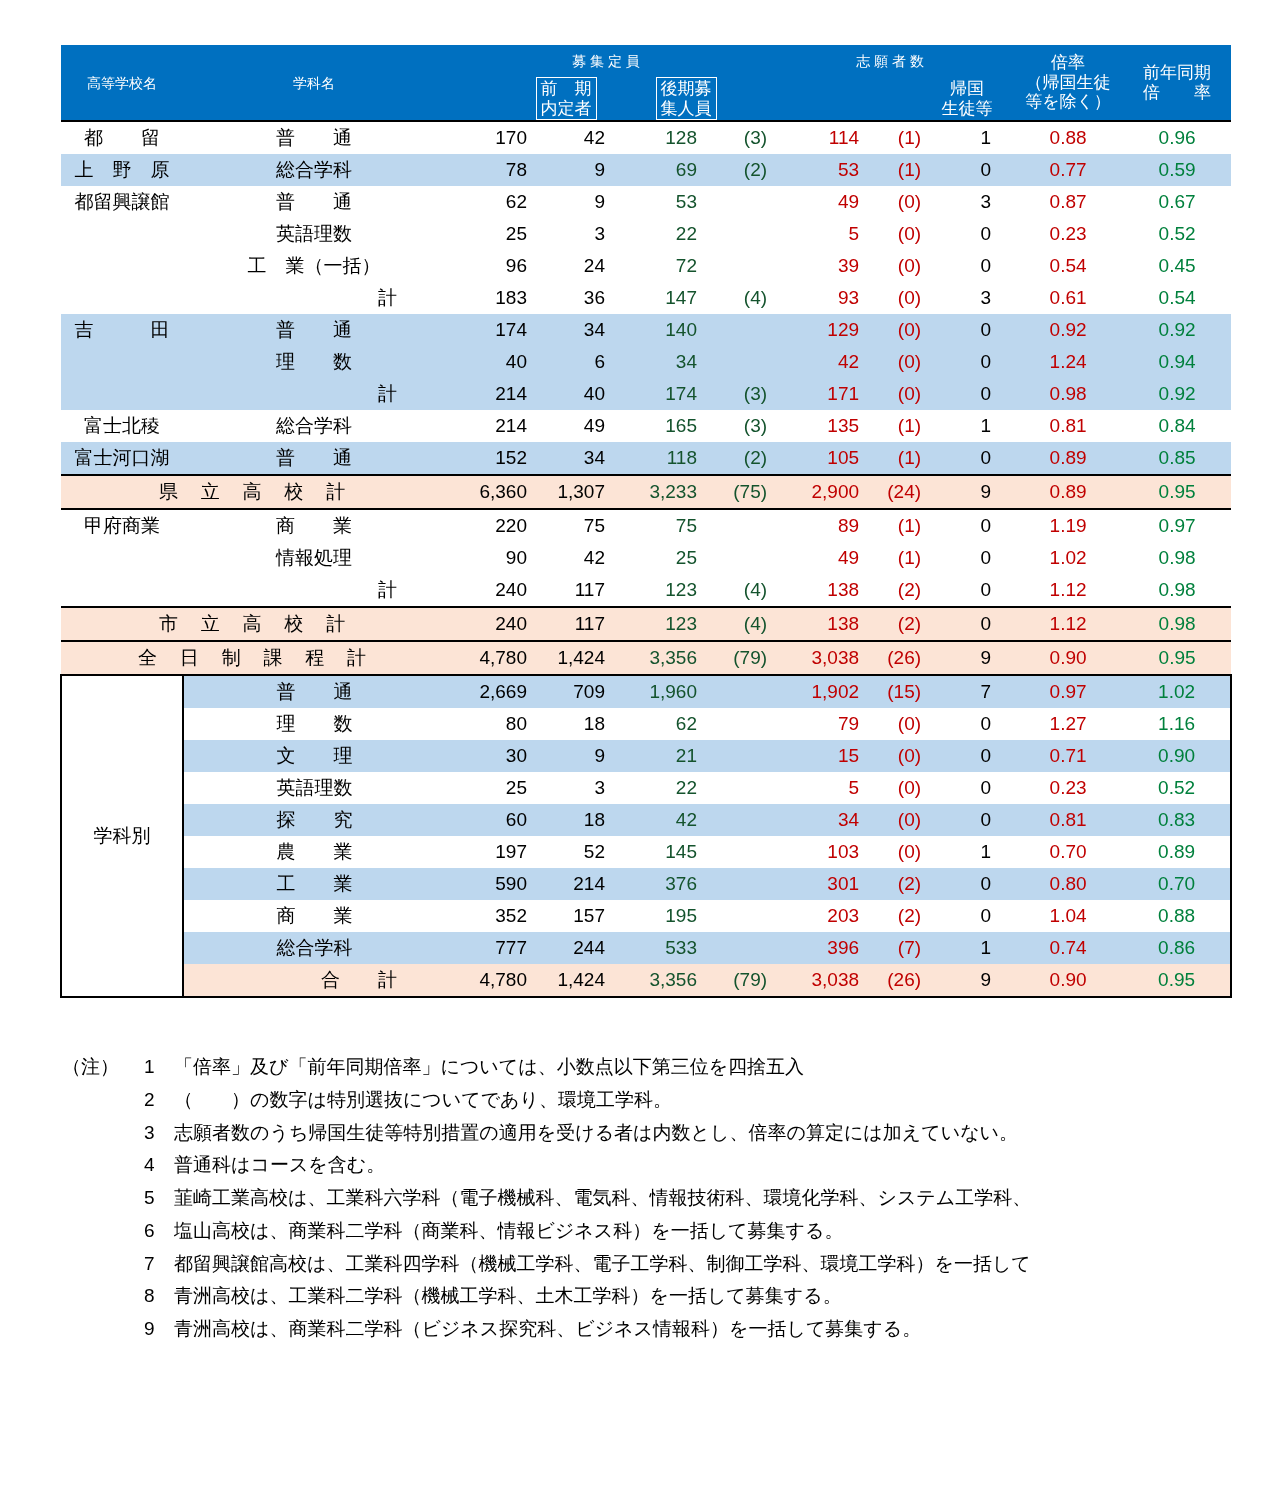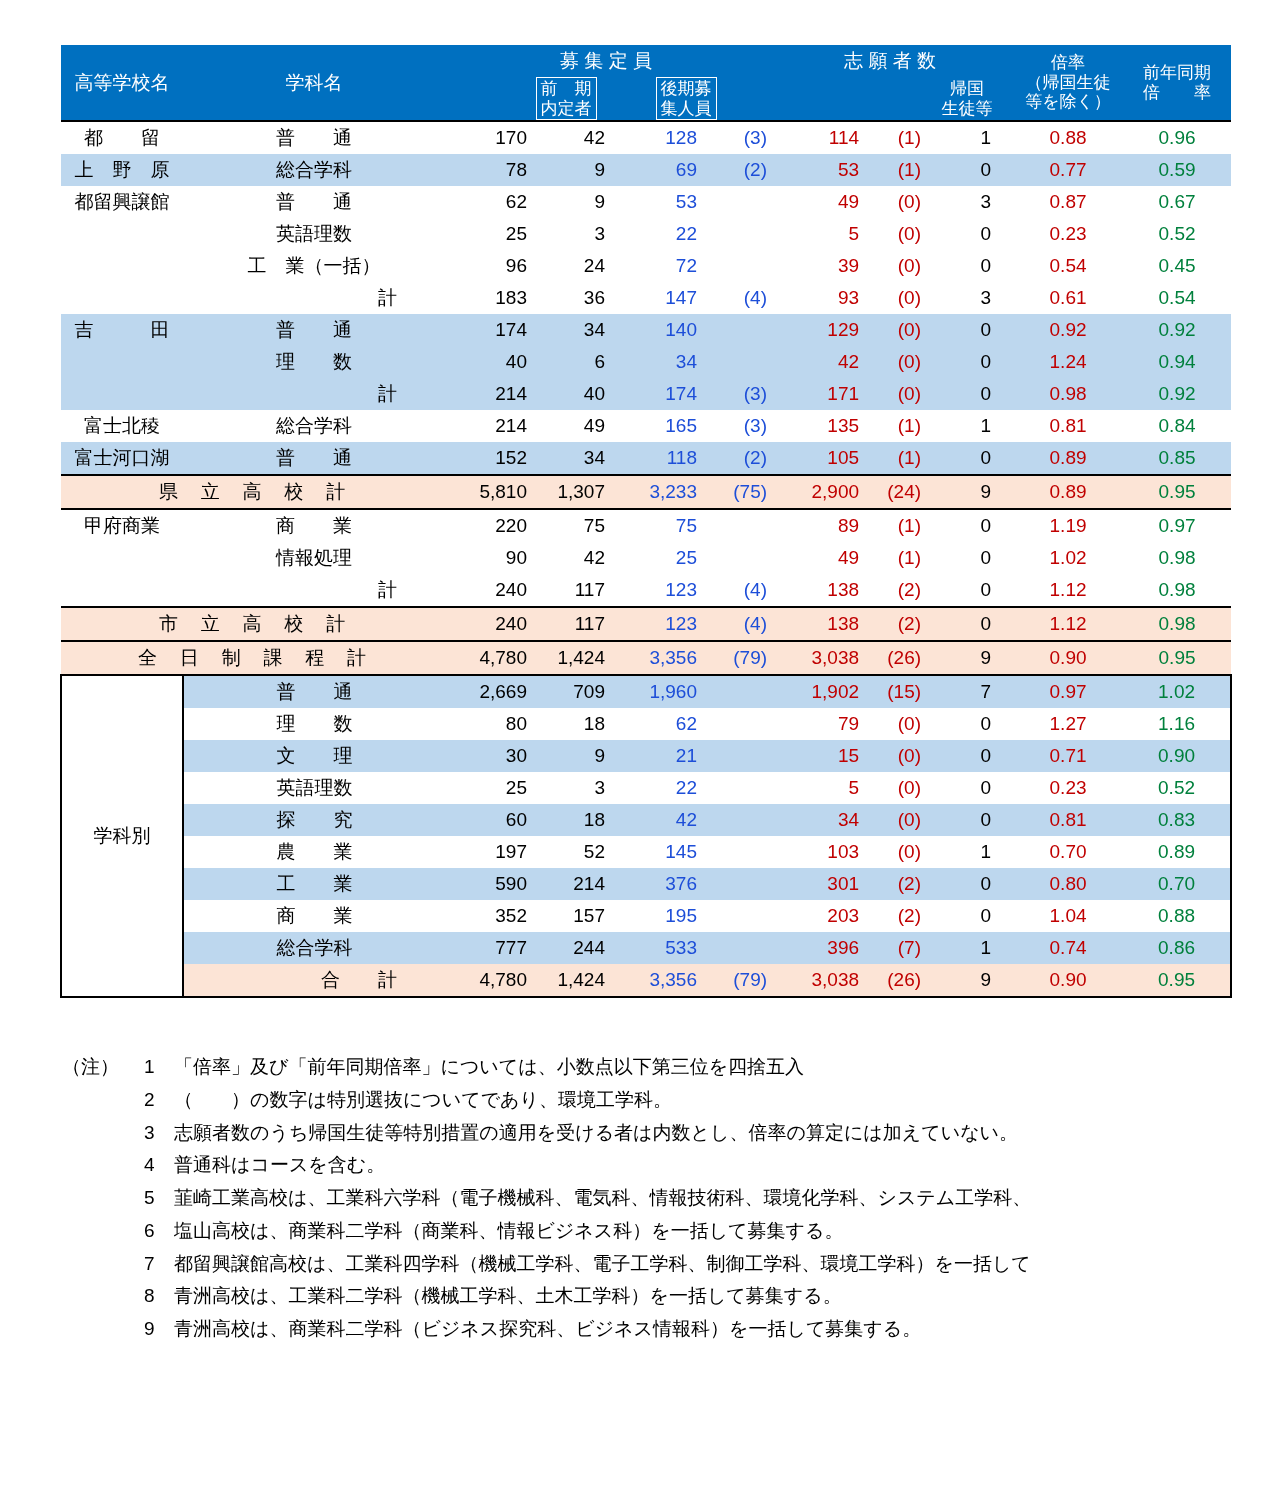--- a/index.html
+++ b/index.html
@@ -25,36 +25,36 @@
     height:32px;
     white-space:nowrap;
   }
   
   .hdr th{
     background:#0070c0;
     color:#ffffff;
     font-weight:normal;
     text-align:center;
     border:1px solid #ffffff;
-    font-size:19px;
+    font-size:14px;
     line-height:1.15;
   }
   .hdr th.small{font-size:17px;}
   .sub-label{
     display:inline-block;
     border:1px solid #ffffff;
     padding:1px 4px;
     line-height:1.15;
     font-size:17px;
   }
   
   .c{text-align:center;}
   .r{text-align:right;padding-right:10px;}
   .num{font-family:"Liberation Sans", sans-serif;}
-  .blue{color:#1d4ed8;}
+  .blue{color:#14532d;}
   .red{color:#c00000;}
   .green{color:#00803c;}
   .black{color:#000;}
   tr.rowwhite td{background:#ffffff;}
   tr.rowblue td{background:#bdd7ee;}
   tr.rowtotal td{background:#fce4d6;}
 
   
   .notes{
     position:absolute;left:62px;top:1052px;width:1180px;
@@ -263,21 +263,21 @@
           <td class="r num blue">118</td>
           <td class="r num blue">(2)</td>
           <td class="r num red">105</td>
           <td class="r num red">(1)</td>
           <td class="r num black" style="padding-right:22px;">0</td>
           <td class="c num red">0.89</td>
           <td class="c num green">0.85</td>
         </tr>
         <tr class="rowtotal">
           <td class="c" style="border-top:2px solid #000;border-bottom:2px solid #000;letter-spacing:0.1em;" colspan="2">県　立　高　校　計</td>
-          <td class="r num black" style="border-top:2px solid #000;border-bottom:2px solid #000;">5,810</td>
+          <td class="r num black" style="border-top:2px solid #000;border-bottom:2px solid #000;">6,360</td>
           <td class="r num black" style="border-top:2px solid #000;border-bottom:2px solid #000;">1,307</td>
           <td class="r num blue" style="border-top:2px solid #000;border-bottom:2px solid #000;">3,233</td>
           <td class="r num blue" style="border-top:2px solid #000;border-bottom:2px solid #000;">(75)</td>
           <td class="r num red" style="border-top:2px solid #000;border-bottom:2px solid #000;">2,900</td>
           <td class="r num red" style="border-top:2px solid #000;border-bottom:2px solid #000;">(24)</td>
           <td class="r num black" style="border-top:2px solid #000;border-bottom:2px solid #000;padding-right:22px;">9</td>
           <td class="c num red" style="border-top:2px solid #000;border-bottom:2px solid #000;">0.89</td>
           <td class="c num green" style="border-top:2px solid #000;border-bottom:2px solid #000;">0.95</td>
         </tr>
         <tr class="rowwhite">

